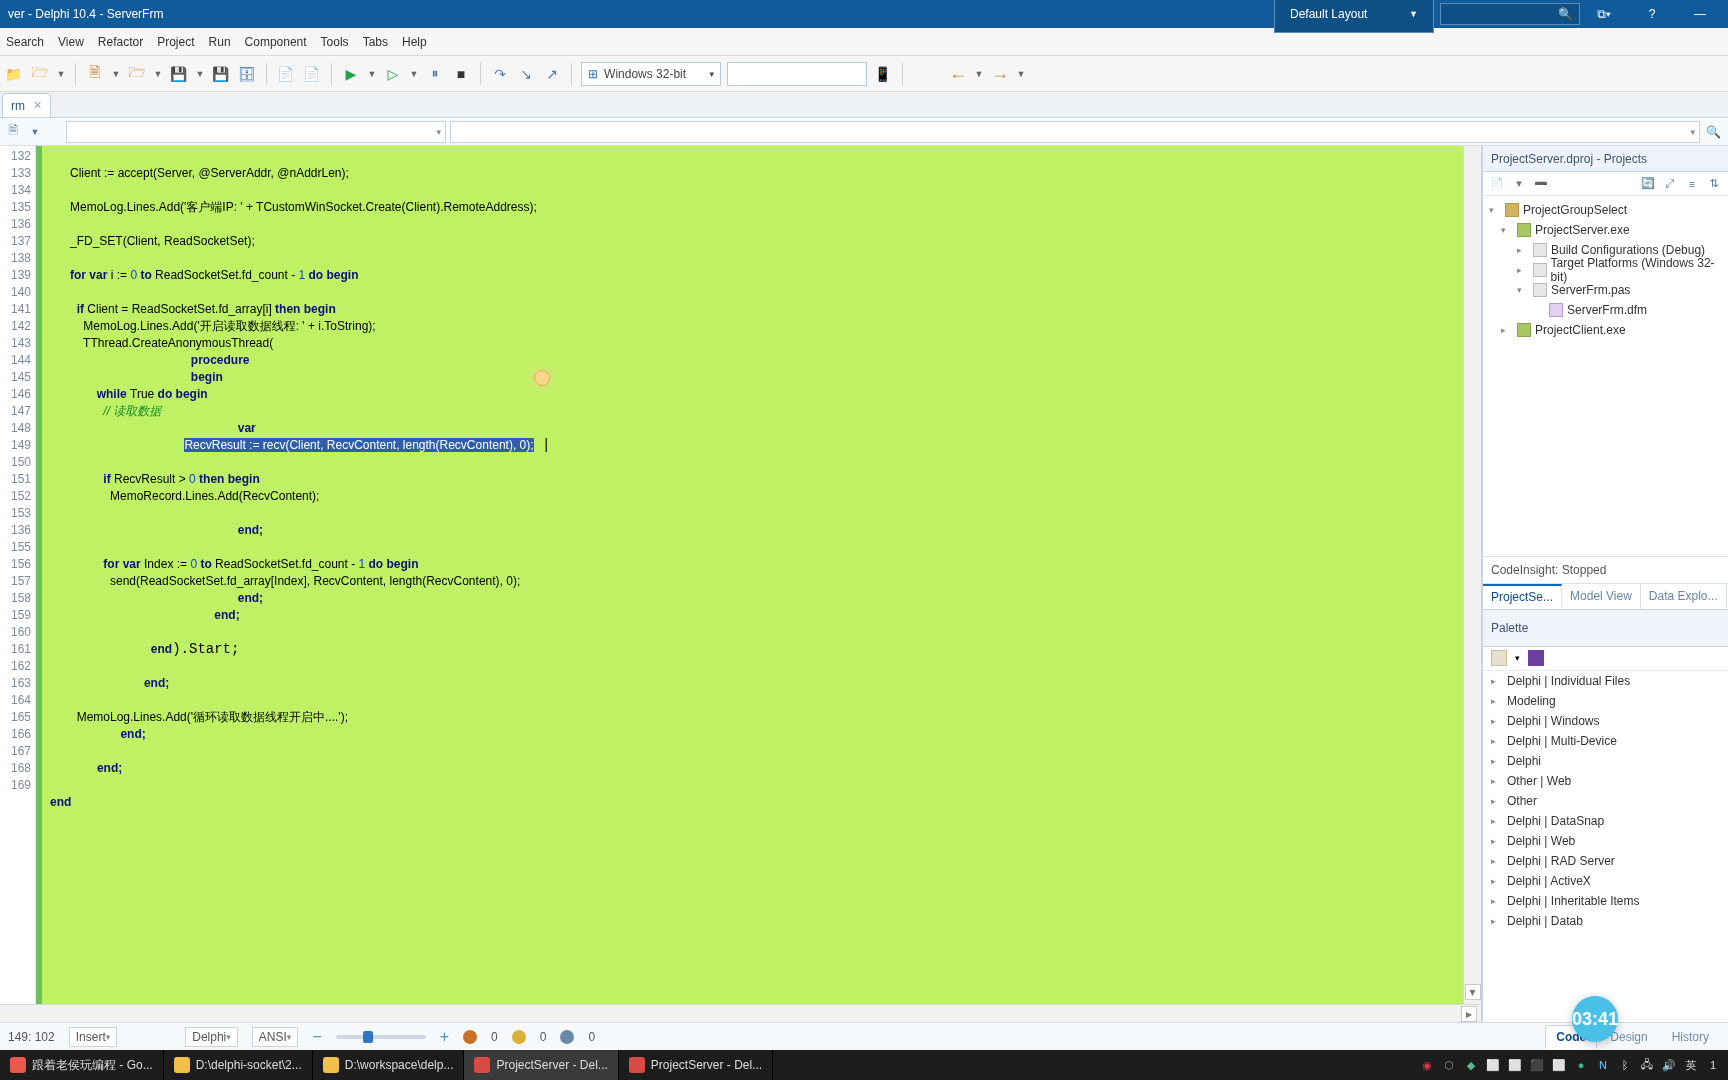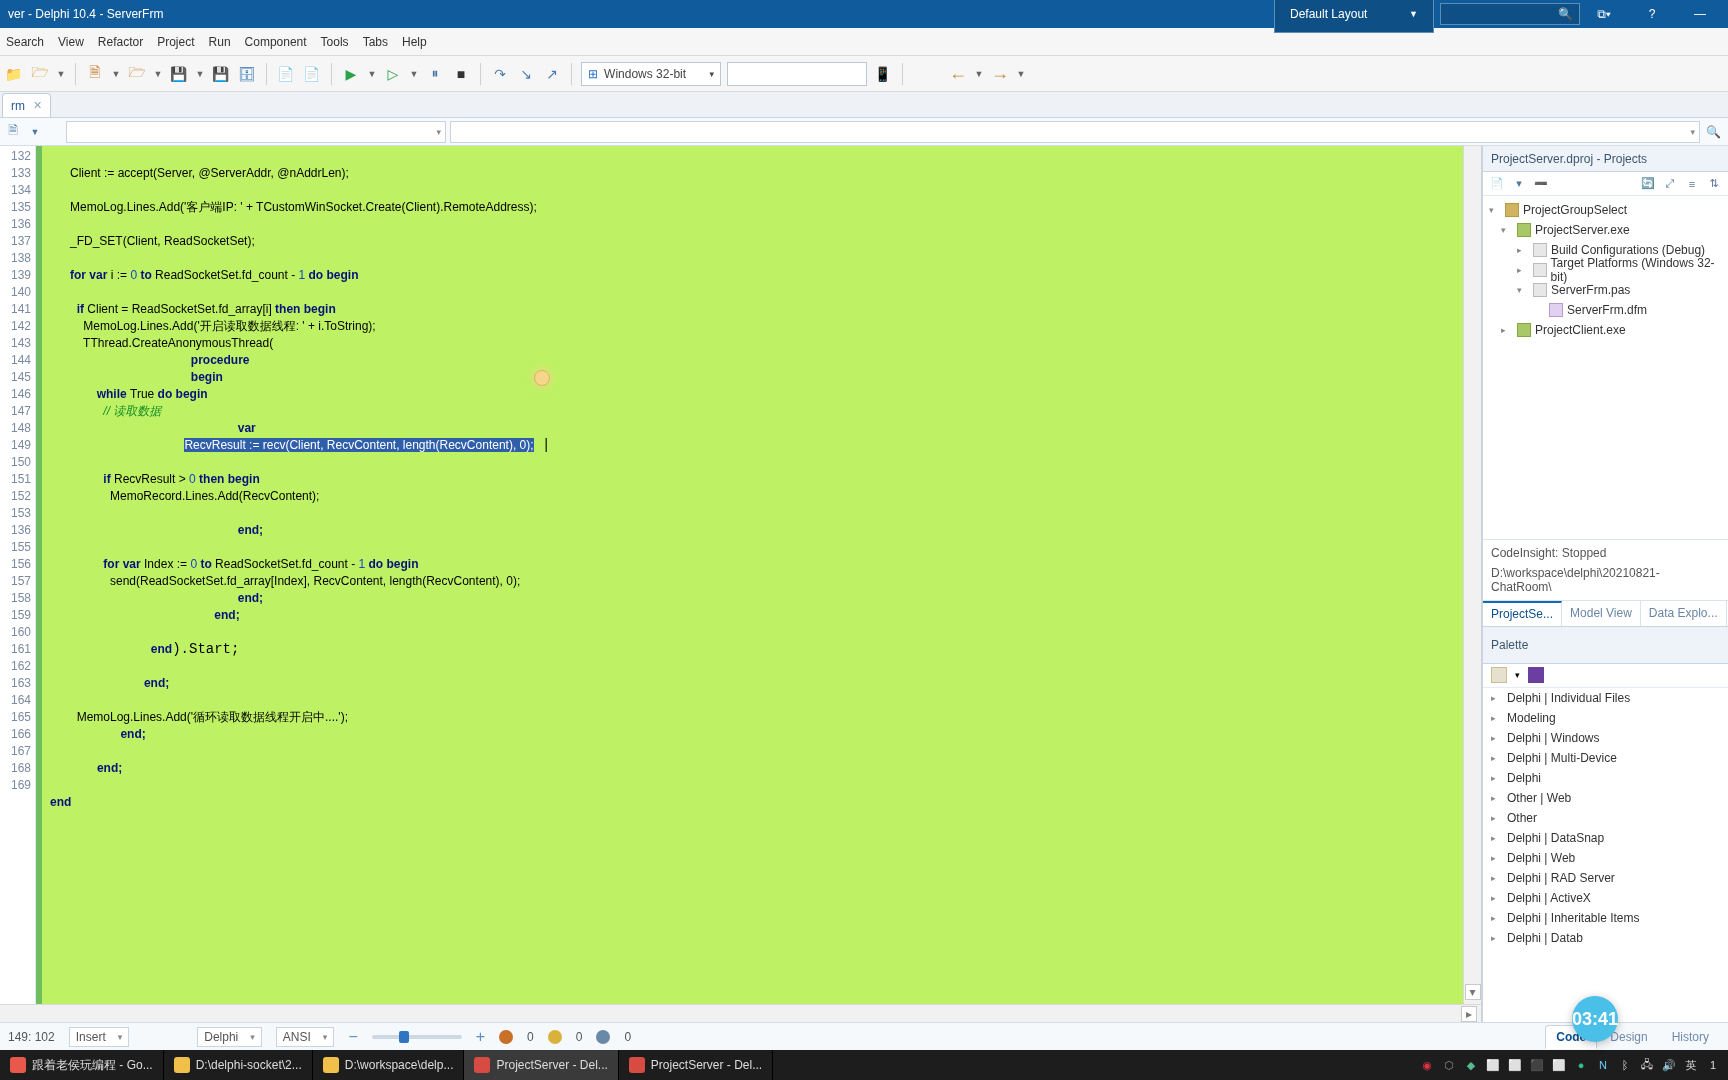--- a/index.html
+++ b/index.html
@@ -78,21 +78,21 @@
 .palette-header { height:26px; background:#eef3f9; border-top:1px solid #c9d4e0; border-bottom:1px solid #c9d4e0; display:flex; align-items:center; padding:18px 8px; color:#3e556e;}
 .palette-tool { height:24px; border-bottom:1px solid #e6ecf3; display:flex; align-items:center; gap:8px; padding:0 8px; }
 .palette-tool .pi { width:16px; height:16px; background:#e7e0ce; border:1px solid #c9bd98; }
 .palette-tool .pi2 { width:16px; height:16px; background:#6b3fa0; }
 .palette-list { flex:1; overflow:auto; }
 .pal-item { height:20px; display:flex; align-items:center; padding-left:8px; color:#333; gap:6px; }
 .pal-item .tw { width:10px; color:#888; font-size:9px; }
 
 
 .editstatus { height:28px; background:#f6f9fc; border-top:1px solid #d4dde7; display:flex; align-items:center; padding:0 8px; gap:14px; color:#555; font-size:12px;}
-.editstatus .combo { border:1px solid #c9d4e0; background:#fff; height:20px; display:flex; align-items:center; padding:0 6px; gap:12px; }
+.editstatus .combo { border:1px solid #c9d4e0; background:#fff; height:20px; display:flex; align-items:center; padding:0 6px; gap:0; }
 .editstatus .combo .ca { color:#888; font-size:9px; }
 .editstatus .slider { width:90px; height:4px; background:#cdd8e4; position:relative; border-radius:2px; }
 .editstatus .slider .thumb { position:absolute; left:30%; top:-4px; width:10px; height:12px; background:#2f75c2; border-radius:2px; }
 .editstatus .stat-ico { width:14px; height:14px; border-radius:50%; display:inline-block; }
 .editstatus .right-tabs { margin-left:auto; display:flex; gap:2px; }
 .editstatus .etab { padding:0 10px; height:24px; display:flex; align-items:center; border:1px solid transparent; color:#6f8aab; }
 .editstatus .etab.active { color:#0b4f90; border:1px solid #c9d4e0; border-bottom-color:#fff; background:#fff; font-weight:bold; border-radius:4px 4px 0 0; }
 
 
 
@@ -338,21 +338,20 @@
           <span class="ic dfm"></span>
           <span class="lbl">ServerFrm.dfm</span>
         </div>
       <div class="tn" style="padding-left:18px">
           <span class="tw">▸</span>
           <span class="ic exe"></span>
           <span class="lbl">ProjectClient.exe</span>
         </div>
     </div>
     <div class="rp-info">CodeInsight: Stopped</div>
-    <div class="rp-info" style="border-top:none;padding-top:0">D:\workspace\delphi\20210821-ChatRoom\</div>
     <div class="rp-tabs">
       <div class="rtab active">ProjectSe...</div>
       <div class="rtab">Model View</div>
       <div class="rtab">Data Explo...</div>
     </div>
 
     <div class="palette-header">Palette</div>
     <div class="palette-tool">
       <span class="pi"></span>
       <span class="caret">▾</span>

